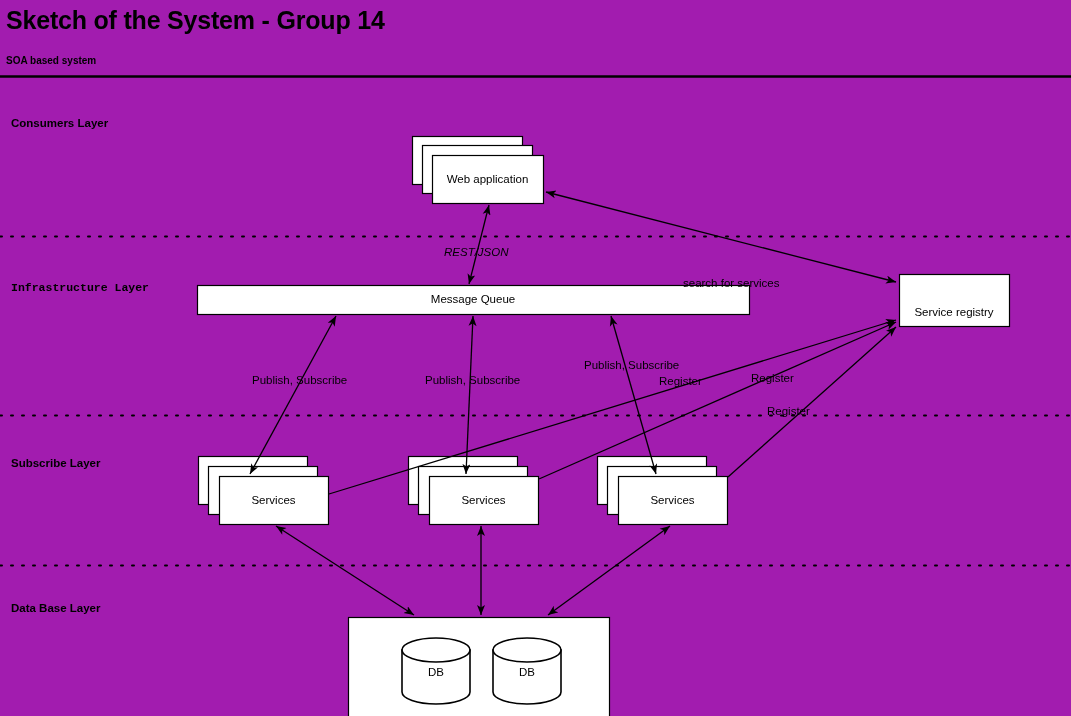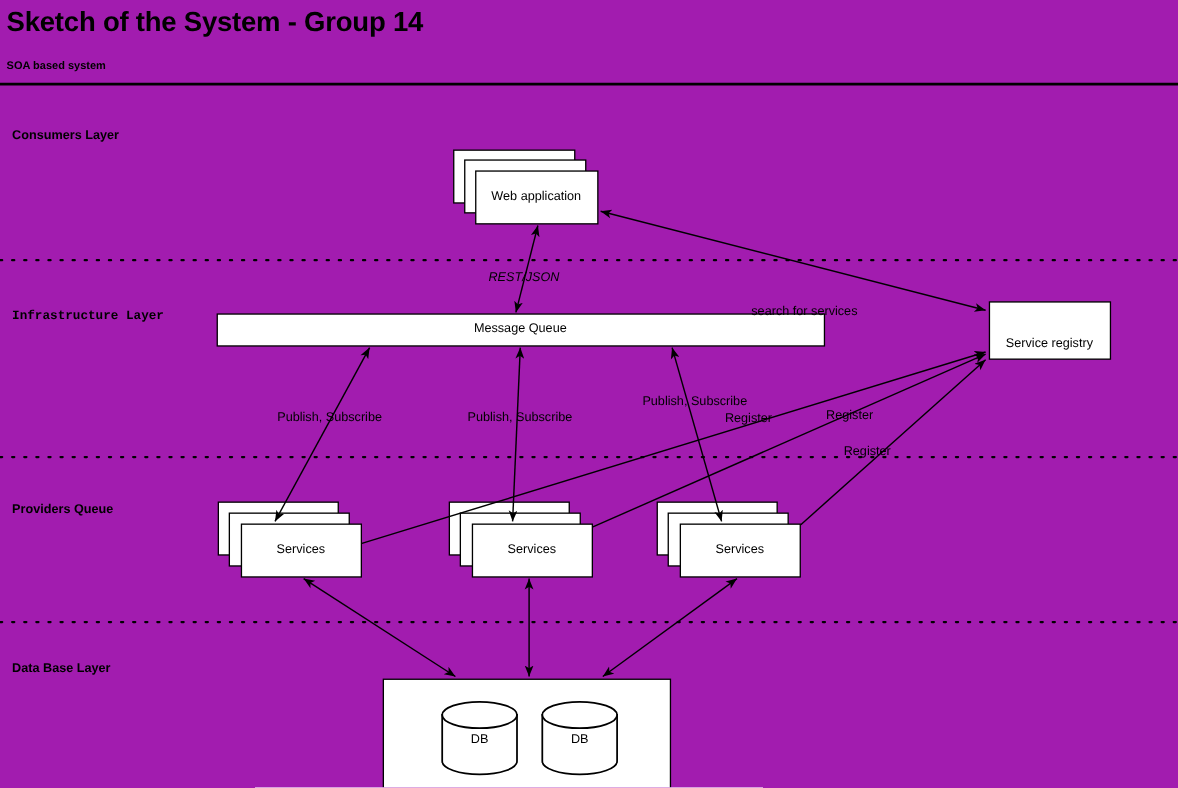--- a/index.html
+++ b/index.html
@@ -17,21 +17,21 @@
 </head>
 <body>
 
 <div id="page">
 
   <div class="ttl" style="left:6px;top:6px;">Sketch of the System - Group 14</div>
   <div class="sub" style="left:6px;top:55px;">SOA based system</div>
 
   <div class="layer-label" style="left:11px;top:91px;">Consumers Layer</div>
   <div class="layer-label" style="left:11px;top:255px;font-family:Liberation Mono, monospace;">Infrastructure Layer</div>
-  <div class="layer-label" style="left:11px;top:431px;">Providers Queue</div>
+  <div class="layer-label" style="left:11px;top:431px;">Subscribe Layer</div>
   <div class="layer-label" style="left:11px;top:576px;">Data Base Layer</div>
 
   <svg id="diagram-svg" viewBox="0 0 1071 716" xmlns="http://www.w3.org/2000/svg">
     <defs>
       <marker id="ah" markerWidth="12" markerHeight="12" refX="10" refY="4" orient="auto" markerUnits="userSpaceOnUse">
         <path d="M0,0 L10,4 L0,8 L2.6,4 Z" fill="#000000"></path>
       </marker>
       <marker id="ah-start" markerWidth="12" markerHeight="12" refX="0" refY="4" orient="auto" markerUnits="userSpaceOnUse">
         <path d="M10,0 L0,4 L10,8 L7.4,4 Z" fill="#000000"></path>
       </marker>

